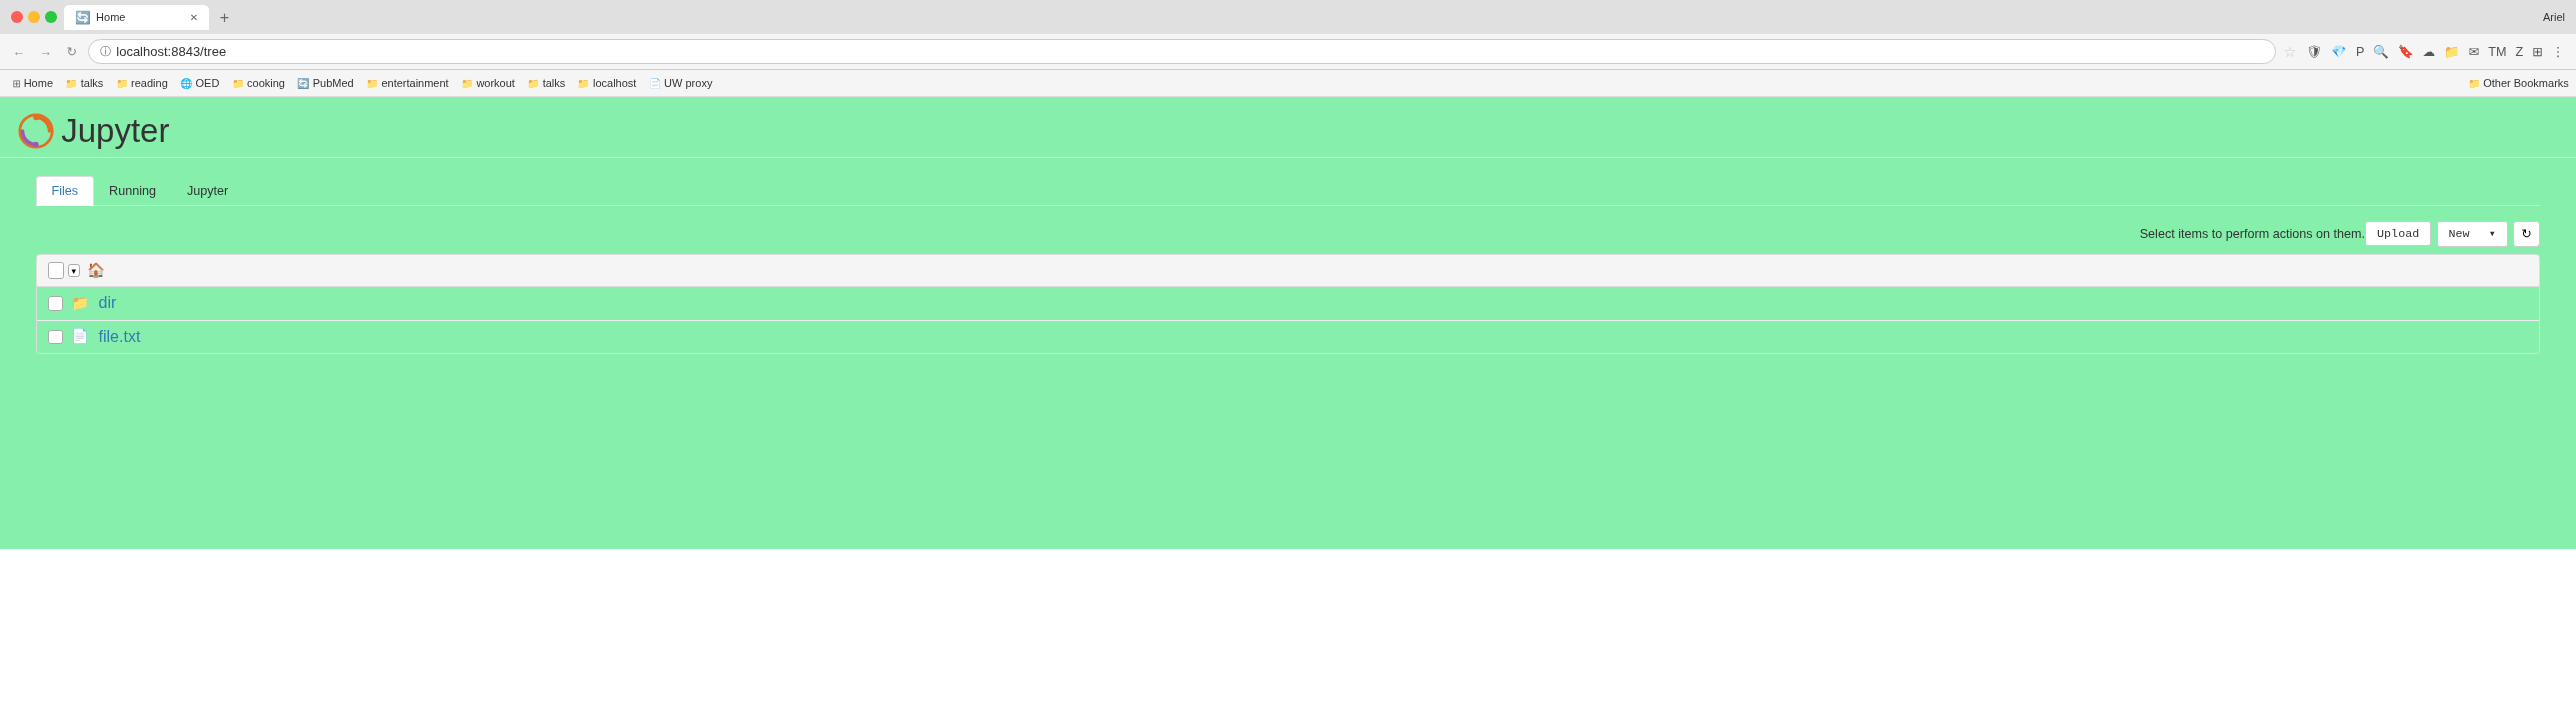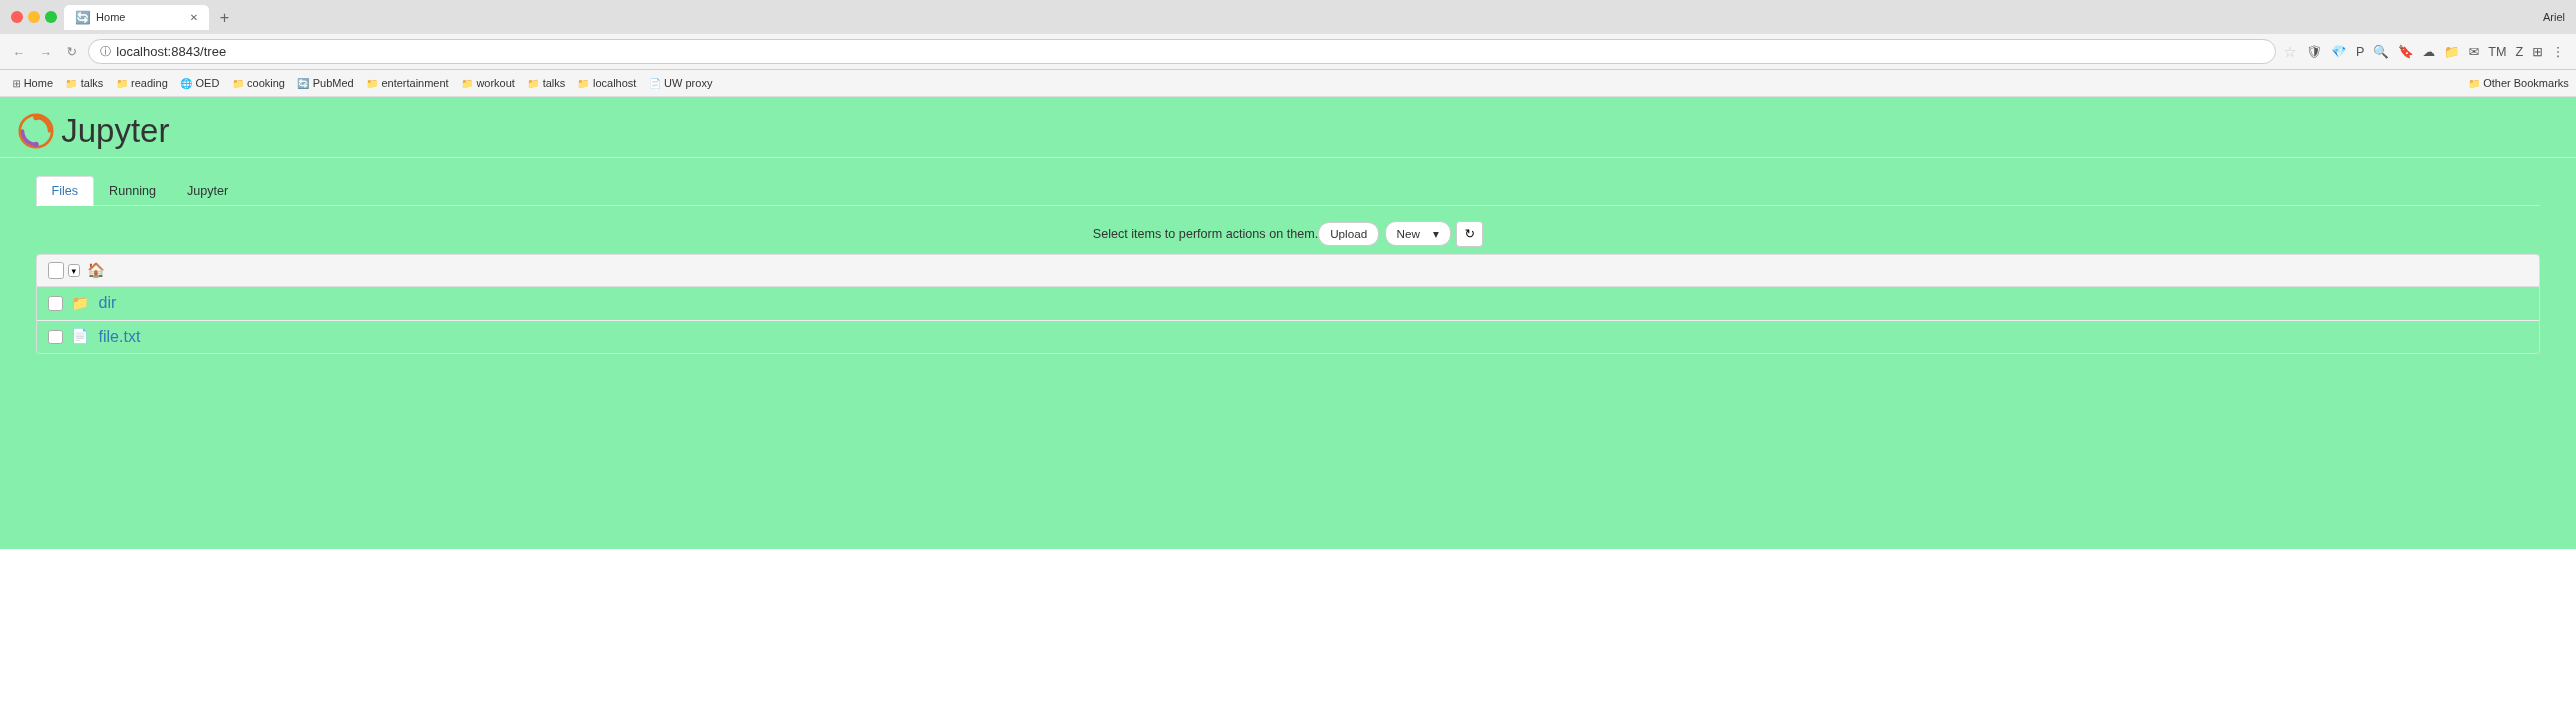--- a/index.html
+++ b/index.html
@@ -153,39 +153,40 @@
       background: #fff;
       color: #337ab7;
       border-bottom: 0.9px solid #fff;
       margin-bottom: -0.9px;
     }
 
     
     .file-toolbar {
       display: flex;
       align-items: center;
-      justify-content: center;
+      justify-content: flex-end;
       margin-bottom: 7.2px;
     }
     .file-toolbar-text { font-size: 12.6px; color: #333; }
     .file-toolbar-actions { display: flex; gap: 5.4px; align-items: center; }
 
     .btn {
       border: 0.9px solid #ccc;
       background: #fff;
       padding: 4.5px 11px;
-      border-radius: 11px;
+      border-radius: 3px;
       font-size: 11.7px;
       cursor: pointer;
       color: #333;
+      font-family: Liberation Mono, monospace;
     }
     .btn-dropdown {
       display: flex;
       align-items: center;
-      gap: 13px;
+      gap: 19px;
     }
     .refresh-btn { border: 0.9px solid #ccc; background: #fff; padding: 4.5px 7.2px; border-radius: 3.6px; cursor: pointer; font-size: 12.6px; }
 
     
     .file-list {
       border: 0.9px solid #ddd;
       border-radius: 3.6px;
       overflow: hidden;
     }
     .file-list-header {

